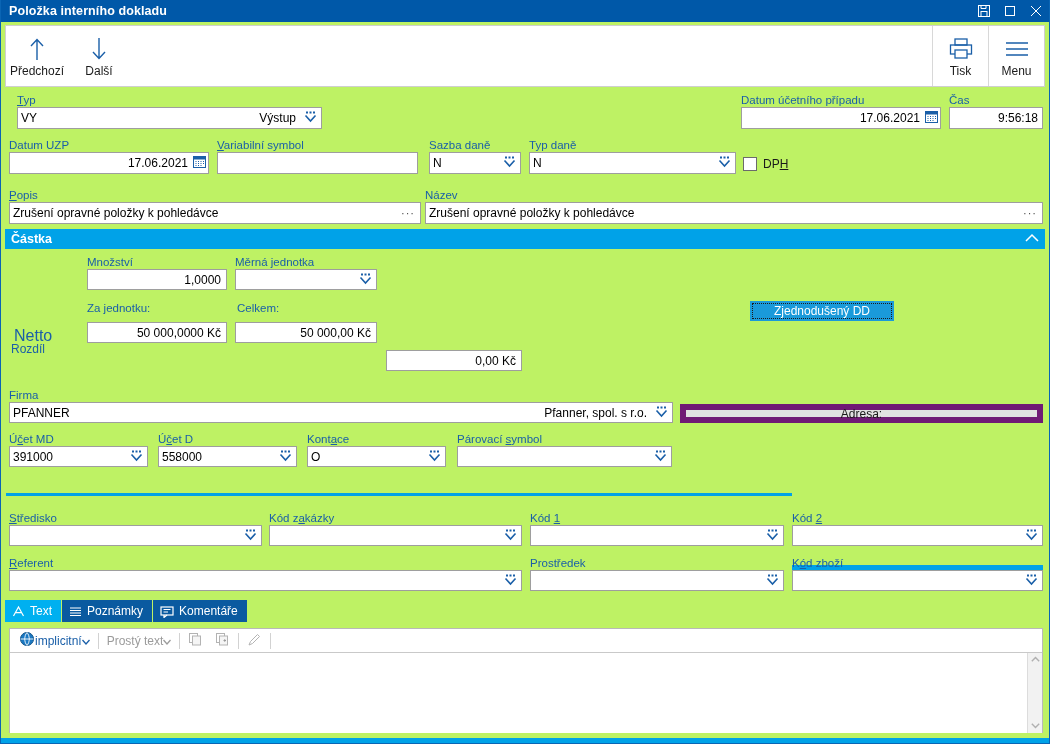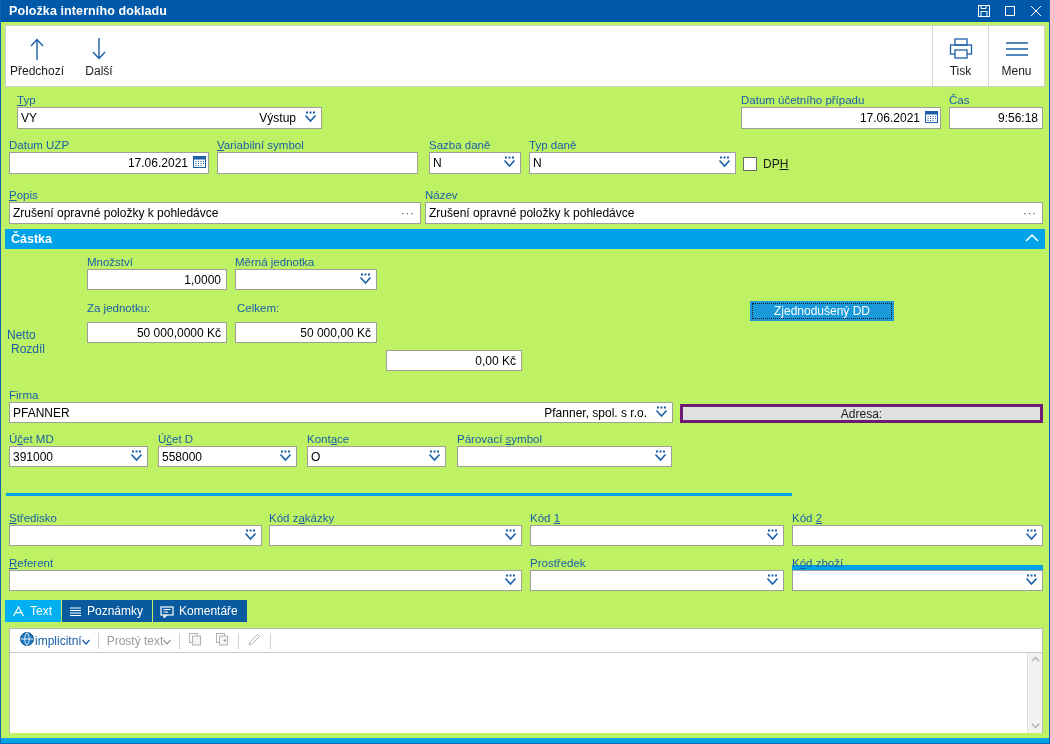--- a/index.html
+++ b/index.html
@@ -127,21 +127,21 @@
     color: #fff;
     height: 20px;
     display: flex; align-items: center;
     font-size: 12px;
     position: relative;
   }
   .btn-more .arw { position: absolute; left: 8px; font-size: 14px; line-height: 1; }
   .btn-more .txt { width: 100%; text-align: center; }
   .btn-gray {
     background: #e1e1e1;
-    border: 3px solid #701a75;
+    border: 6px solid #701a75;
     height: 19px;
     display: flex; align-items: center; justify-content: center;
     font-size: 12px;
     color: #1a1a1a;
   }
 
   .divline { background: #00a2e8; height: 3px; }
 
   
   .cbx {
@@ -403,21 +403,21 @@
             <rect x="9" y="1.5" width="2" height="2" fill="#1a5fa8"></rect>
             <path d="M1.5 5.5 L6.5 11 L11.5 5.5" fill="none" stroke="#1a5fa8" stroke-width="1.6"></path>
           </svg>
       </span>
     </div>
   </div>
 
   <div class="abs lbl" style="left:86px; top:302px;">Za jednotku:</div>
   <div class="abs lbl" style="left:236px; top:302px;">Celkem:</div>
 
-  <div class="abs lbl" style="left:6px; top:329px; font-size:12px;">Netto</div>
+  <div class="abs lbl" style="left:13px; top:329px; font-size:16px;">Netto</div>
   <div class="abs" style="left:86px; top:322px; width:140px;">
     <div class="fld">
       <span class="val right" style="padding-right:3px;">50 000,0000 Kč</span>
     </div>
   </div>
   <div class="abs" style="left:234px; top:322px; width:142px;">
     <div class="fld">
       <span class="val right" style="padding-right:3px;">50 000,00 Kč</span>
     </div>
   </div>

